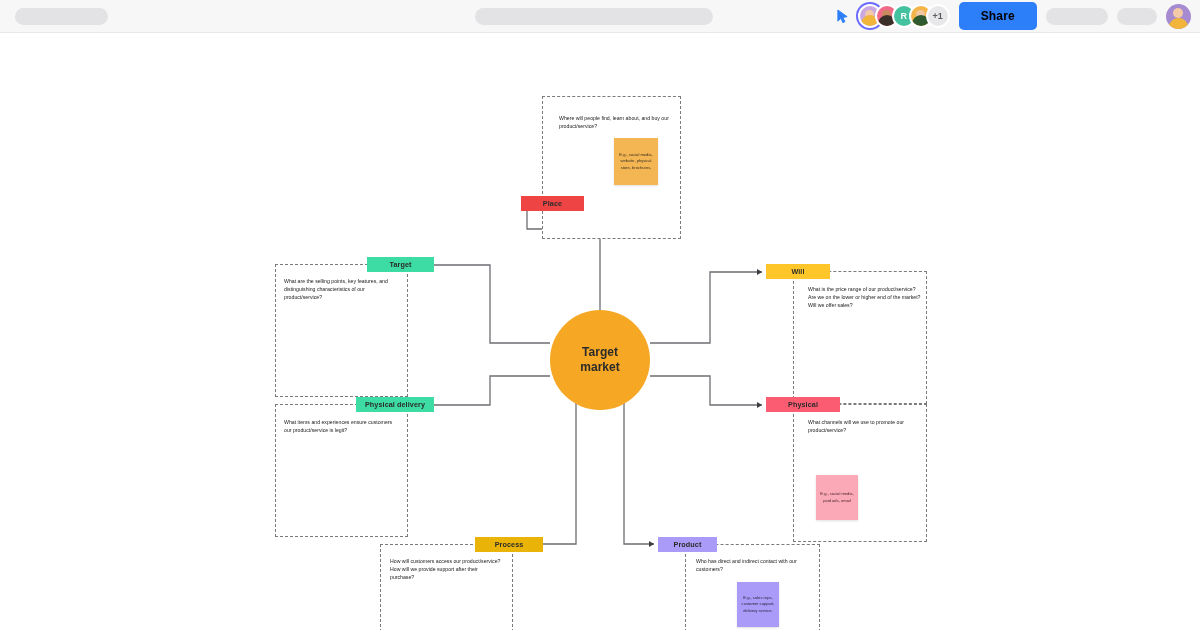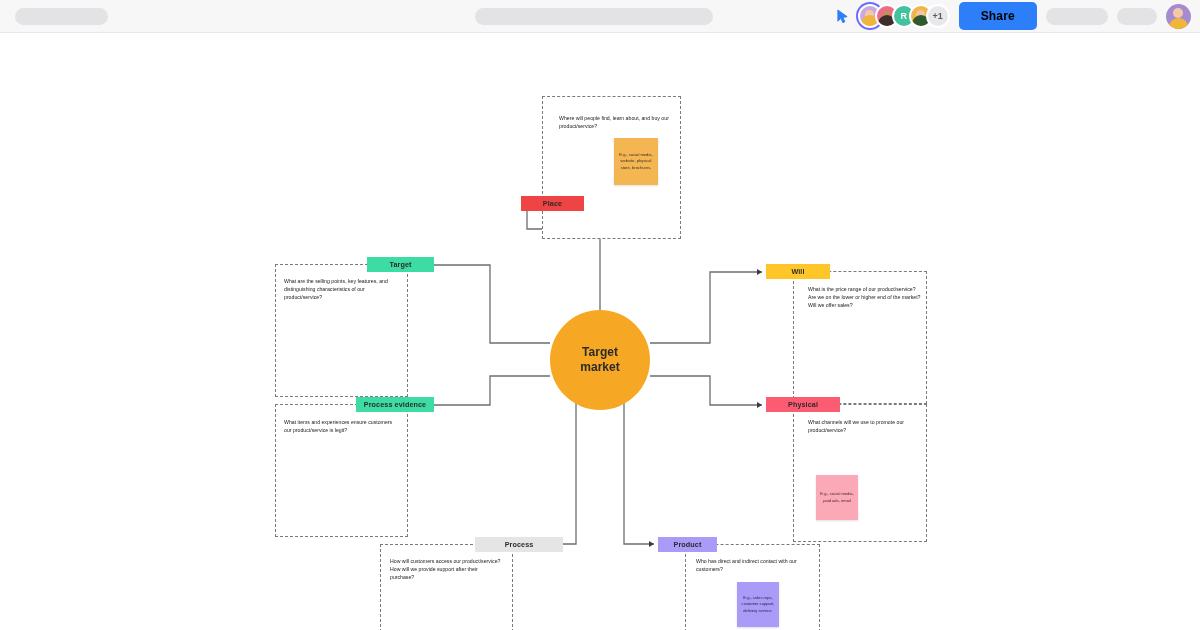--- a/index.html
+++ b/index.html
@@ -333,34 +333,34 @@
 
     <div class="zone" style="left:793px; top:238px; width:134px; height:133px;"></div>
     <div class="zone-text" style="left:808px; top:253px; width:122px;">What is the price range of our product/service?
 Are we on the lower or higher end of the market?
 Will we offer sales?</div>
     <div class="tag" style="left:766px; top:231px; width:64px; background:#ffc629;">Will</div>
 
     <div class="zone" style="left:275px; top:371px; width:133px; height:133px;"></div>
     <div class="zone-text" style="left:284px; top:386px; width:122px;">What items and experiences ensure customers
 our product/service is legit?</div>
-    <div class="tag" style="left:356px; top:364px; width:78px; background:#3ddca5;">Process evidence</div>
+    <div class="tag" style="left:356px; top:364px; width:78px; background:#3ddca5;">Physical delivery</div>
 
     <div class="zone" style="left:793px; top:371px; width:134px; height:138px;"></div>
     <div class="zone-text" style="left:808px; top:386px; width:122px;">What channels will we use to promote our
 product/service?</div>
     <div class="sticky" style="left:816px; top:442px; width:42px; height:45px; background:#fba9b6; color:#4a2730;">E.g., social media,
 paid ads, email</div>
     <div class="tag" style="left:766px; top:364px; width:74px; background:#fb5c72;">Physical</div>
 
     <div class="zone" style="left:380px; top:511px; width:133px; height:133px;"></div>
     <div class="zone-text" style="left:390px; top:525px; width:122px;">How will customers access our product/service?
 How will we provide support after their
 purchase?</div>
-    <div class="tag" style="left:475px; top:504px; width:88px; background:#e5e5e5;">Process</div>
+    <div class="tag" style="left:475px; top:504px; width:68px; background:#eab308;">Process</div>
 
     <div class="zone" style="left:685px; top:511px; width:135px; height:133px;"></div>
     <div class="zone-text" style="left:696px; top:525px; width:122px;">Who has direct and indirect contact with our
 customers?</div>
     <div class="sticky" style="left:737px; top:549px; width:42px; height:45px; background:#a99bf7; color:#2b2540;">E.g., sales reps,
 customer
 support, delivery
 service.</div>
     <div class="tag" style="left:658px; top:504px; width:59px; background:#a99bf7;">Product</div>
 

